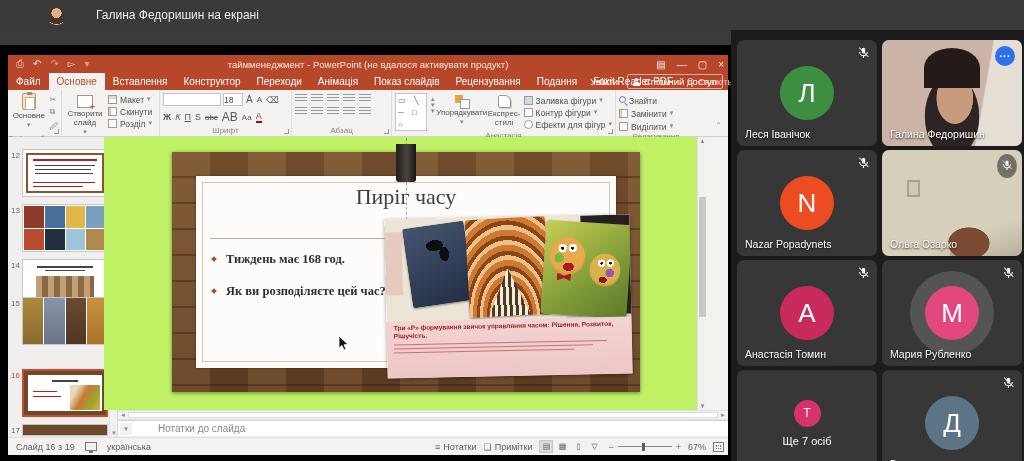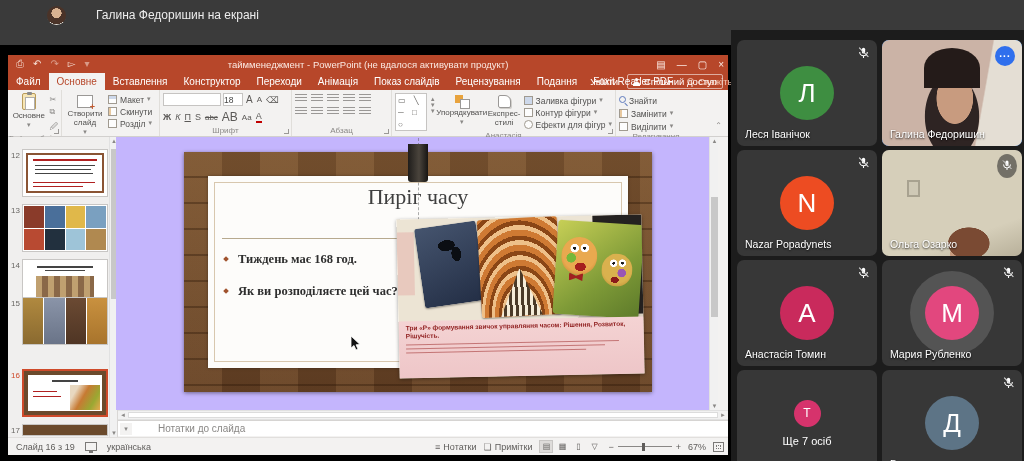--- a/index.html
+++ b/index.html
@@ -91,21 +91,21 @@
   .t15grid { position:absolute; inset:0; display:grid; grid-template-columns:repeat(4,1fr); gap:1px; }
   .t14img { position:absolute; left:15%; top:35%; width:70%; height:45%; background:repeating-linear-gradient(90deg,#c0a070 0 6px,#8a6848 6px 12px); }
   .t16wood { position:absolute; inset:0; background:#6b4a2c; }
   .t16card { position:absolute; inset:4px; background:#fff; }
   .t16photo { position:absolute; right:2px; top:10px; width:40%; height:70%; background:linear-gradient(120deg,#e8d8c0 20%,#c77a33 45%,#9aa832 75%,#e8a84e); }
   .tvscroll { position:absolute; right:0; top:0; width:8px; height:300px; background:#f1f1f1; border-left:1px solid #e1e1e1; }
   .tvscroll .vthumb { position:absolute; left:1px; top:12px; width:6px; height:150px; background:#c8c8c8; }
   .tvscroll .va { position:absolute; left:0; width:8px; font-size:6px; color:#8a8886; text-align:center; }
 
   
-  .canvas { position:absolute; left:108px; top:82px; width:602px; height:273px; background:#c4b5fd; overflow:hidden; }
+  .canvas { position:absolute; left:96px; top:82px; width:602px; height:273px; background:#bef264; overflow:hidden; }
   .slide { position:absolute; left:68px; top:15px; width:468px; height:240px;
       background:
         repeating-linear-gradient(180deg, rgba(0,0,0,0) 0 24px, rgba(40,20,5,.35) 24px 26px),
         repeating-linear-gradient(90deg, rgba(255,220,160,.07) 0 38px, rgba(0,0,0,.08) 38px 76px),
         linear-gradient(180deg,#7a5330,#644024);
       box-shadow:0 1px 4px rgba(0,0,0,.45); }
   .card { position:absolute; inset:24px; background:#fdfcfa; box-shadow:0 0 3px rgba(0,0,0,.35); }
   .card-inner { position:absolute; inset:6px; border:1px solid #d8c7ae; }
   .clipbinder { position:absolute; left:50%; top:-8px; transform:translateX(-50%); width:20px; height:38px;
       background:linear-gradient(90deg,#1f1d1b,#4a443c 55%,#171513); border-radius:0 0 3px 3px; z-index:5; }

